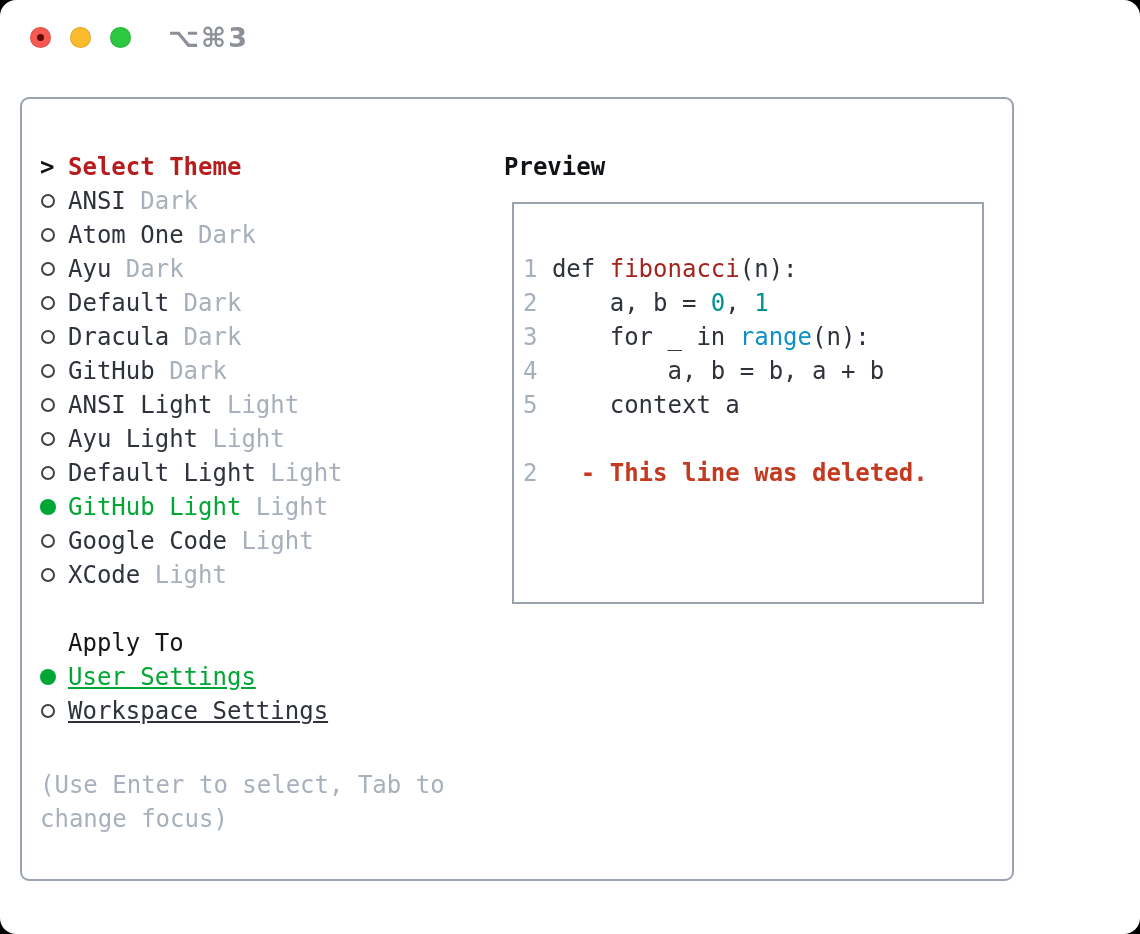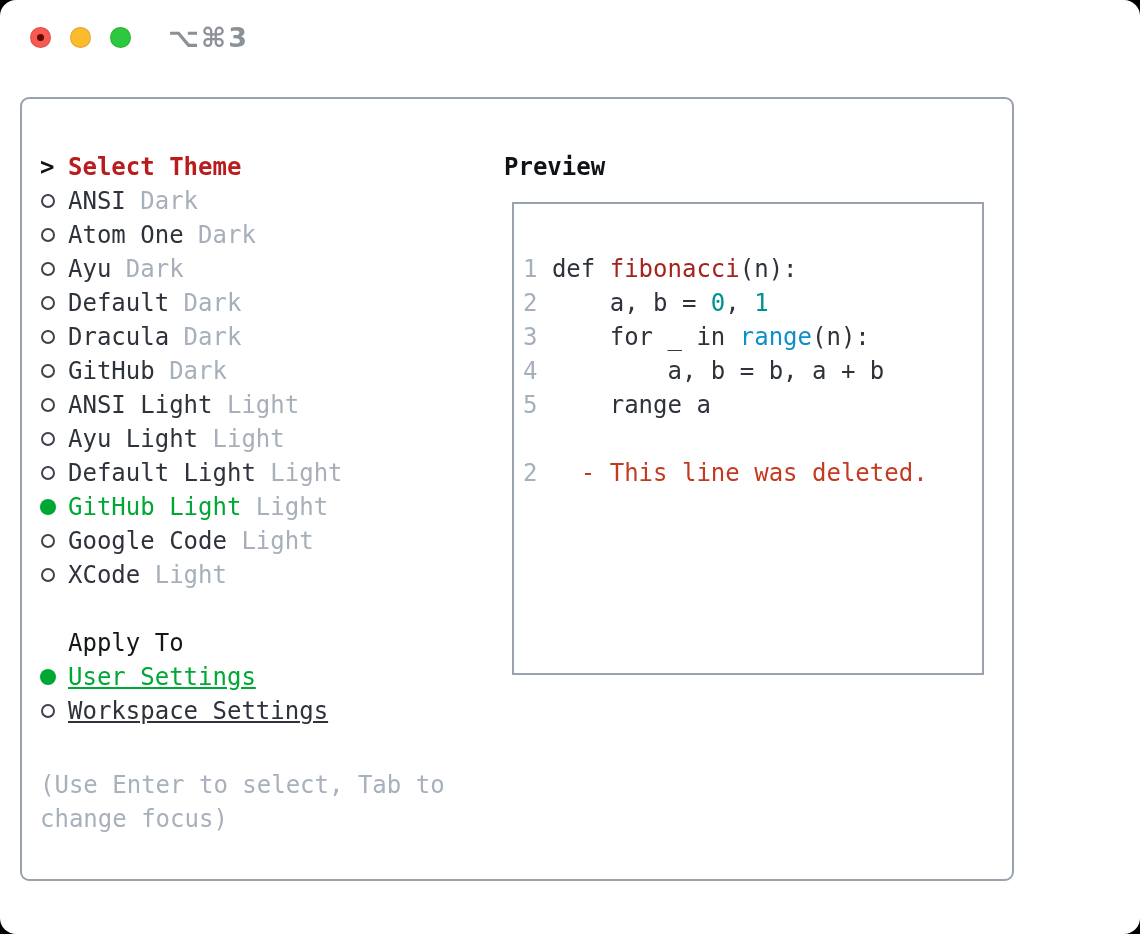--- a/index.html
+++ b/index.html
@@ -48,32 +48,32 @@
   .hint{
     margin-top:40px;width:436px;
     font-size:24px;line-height:34px;color:#a7b0bb;
   }
   
   .preview-title{
     position:absolute;left:482px;top:51px;height:34px;
     font-size:24px;font-weight:bold;color:#101316;display:flex;align-items:center;
   }
   .preview-box{
-    position:absolute;left:490px;top:103px;width:472px;height:473px;
+    position:absolute;left:490px;top:103px;width:472px;height:402px;
     border:2px solid #99a2ad;background:#fff;box-sizing:border-box;
     padding:48px 0 0 9px;overflow:hidden;
   }
   .pline{height:34px;font-size:24px;line-height:34px;white-space:pre;}
   .tk-ln{color:#a6afba;}
   .tk-code{color:#2e333b;}
   .tk-fn{color:#a3241d;}
   .tk-num{color:#009191;}
   .tk-builtin{color:#0e8fc8;}
   .tk-ctx{color:#8e959b;}
-  .tk-del{color:#c43a20;}
+  .tk-del{color:#c43a20;font-weight:bold;}
   .tk-add{color:#00b411;}
 </style>
 </head>
 <body>
 
 <div class="window">
 
   <div class="titlebar">
     <span class="dot red"></span>
     <span class="dot yellow"></span>
@@ -119,20 +119,20 @@
     </div>
 
     <div class="preview-title">Preview</div>
 
     <div class="preview-box">
       <div id="preview-lines">
           <div class="pline"><span class="tk-ln">1 </span><span class="tk-code">def </span><span class="tk-fn">fibonacci</span><span class="tk-code">(n):</span></div>
           <div class="pline"><span class="tk-ln">2 </span><span class="tk-code">    a, b = </span><span class="tk-num">0</span><span class="tk-code">, </span><span class="tk-num">1</span></div>
           <div class="pline"><span class="tk-ln">3 </span><span class="tk-code">    for _ in </span><span class="tk-builtin">range</span><span class="tk-code">(n):</span></div>
           <div class="pline"><span class="tk-ln">4 </span><span class="tk-code">        a, b = b, a + b</span></div>
-          <div class="pline"><span class="tk-ln">5 </span><span class="tk-code">    range a</span></div>
+          <div class="pline"><span class="tk-ln">5 </span><span class="tk-code">    context a</span></div>
           <div class="pline"></div>
           <div class="pline"><span class="tk-ln">2 </span><span class="tk-del">  - This line was deleted.</span></div>
         </div>
     </div>
 
   </div>
 </div>
 
 </body></html>

